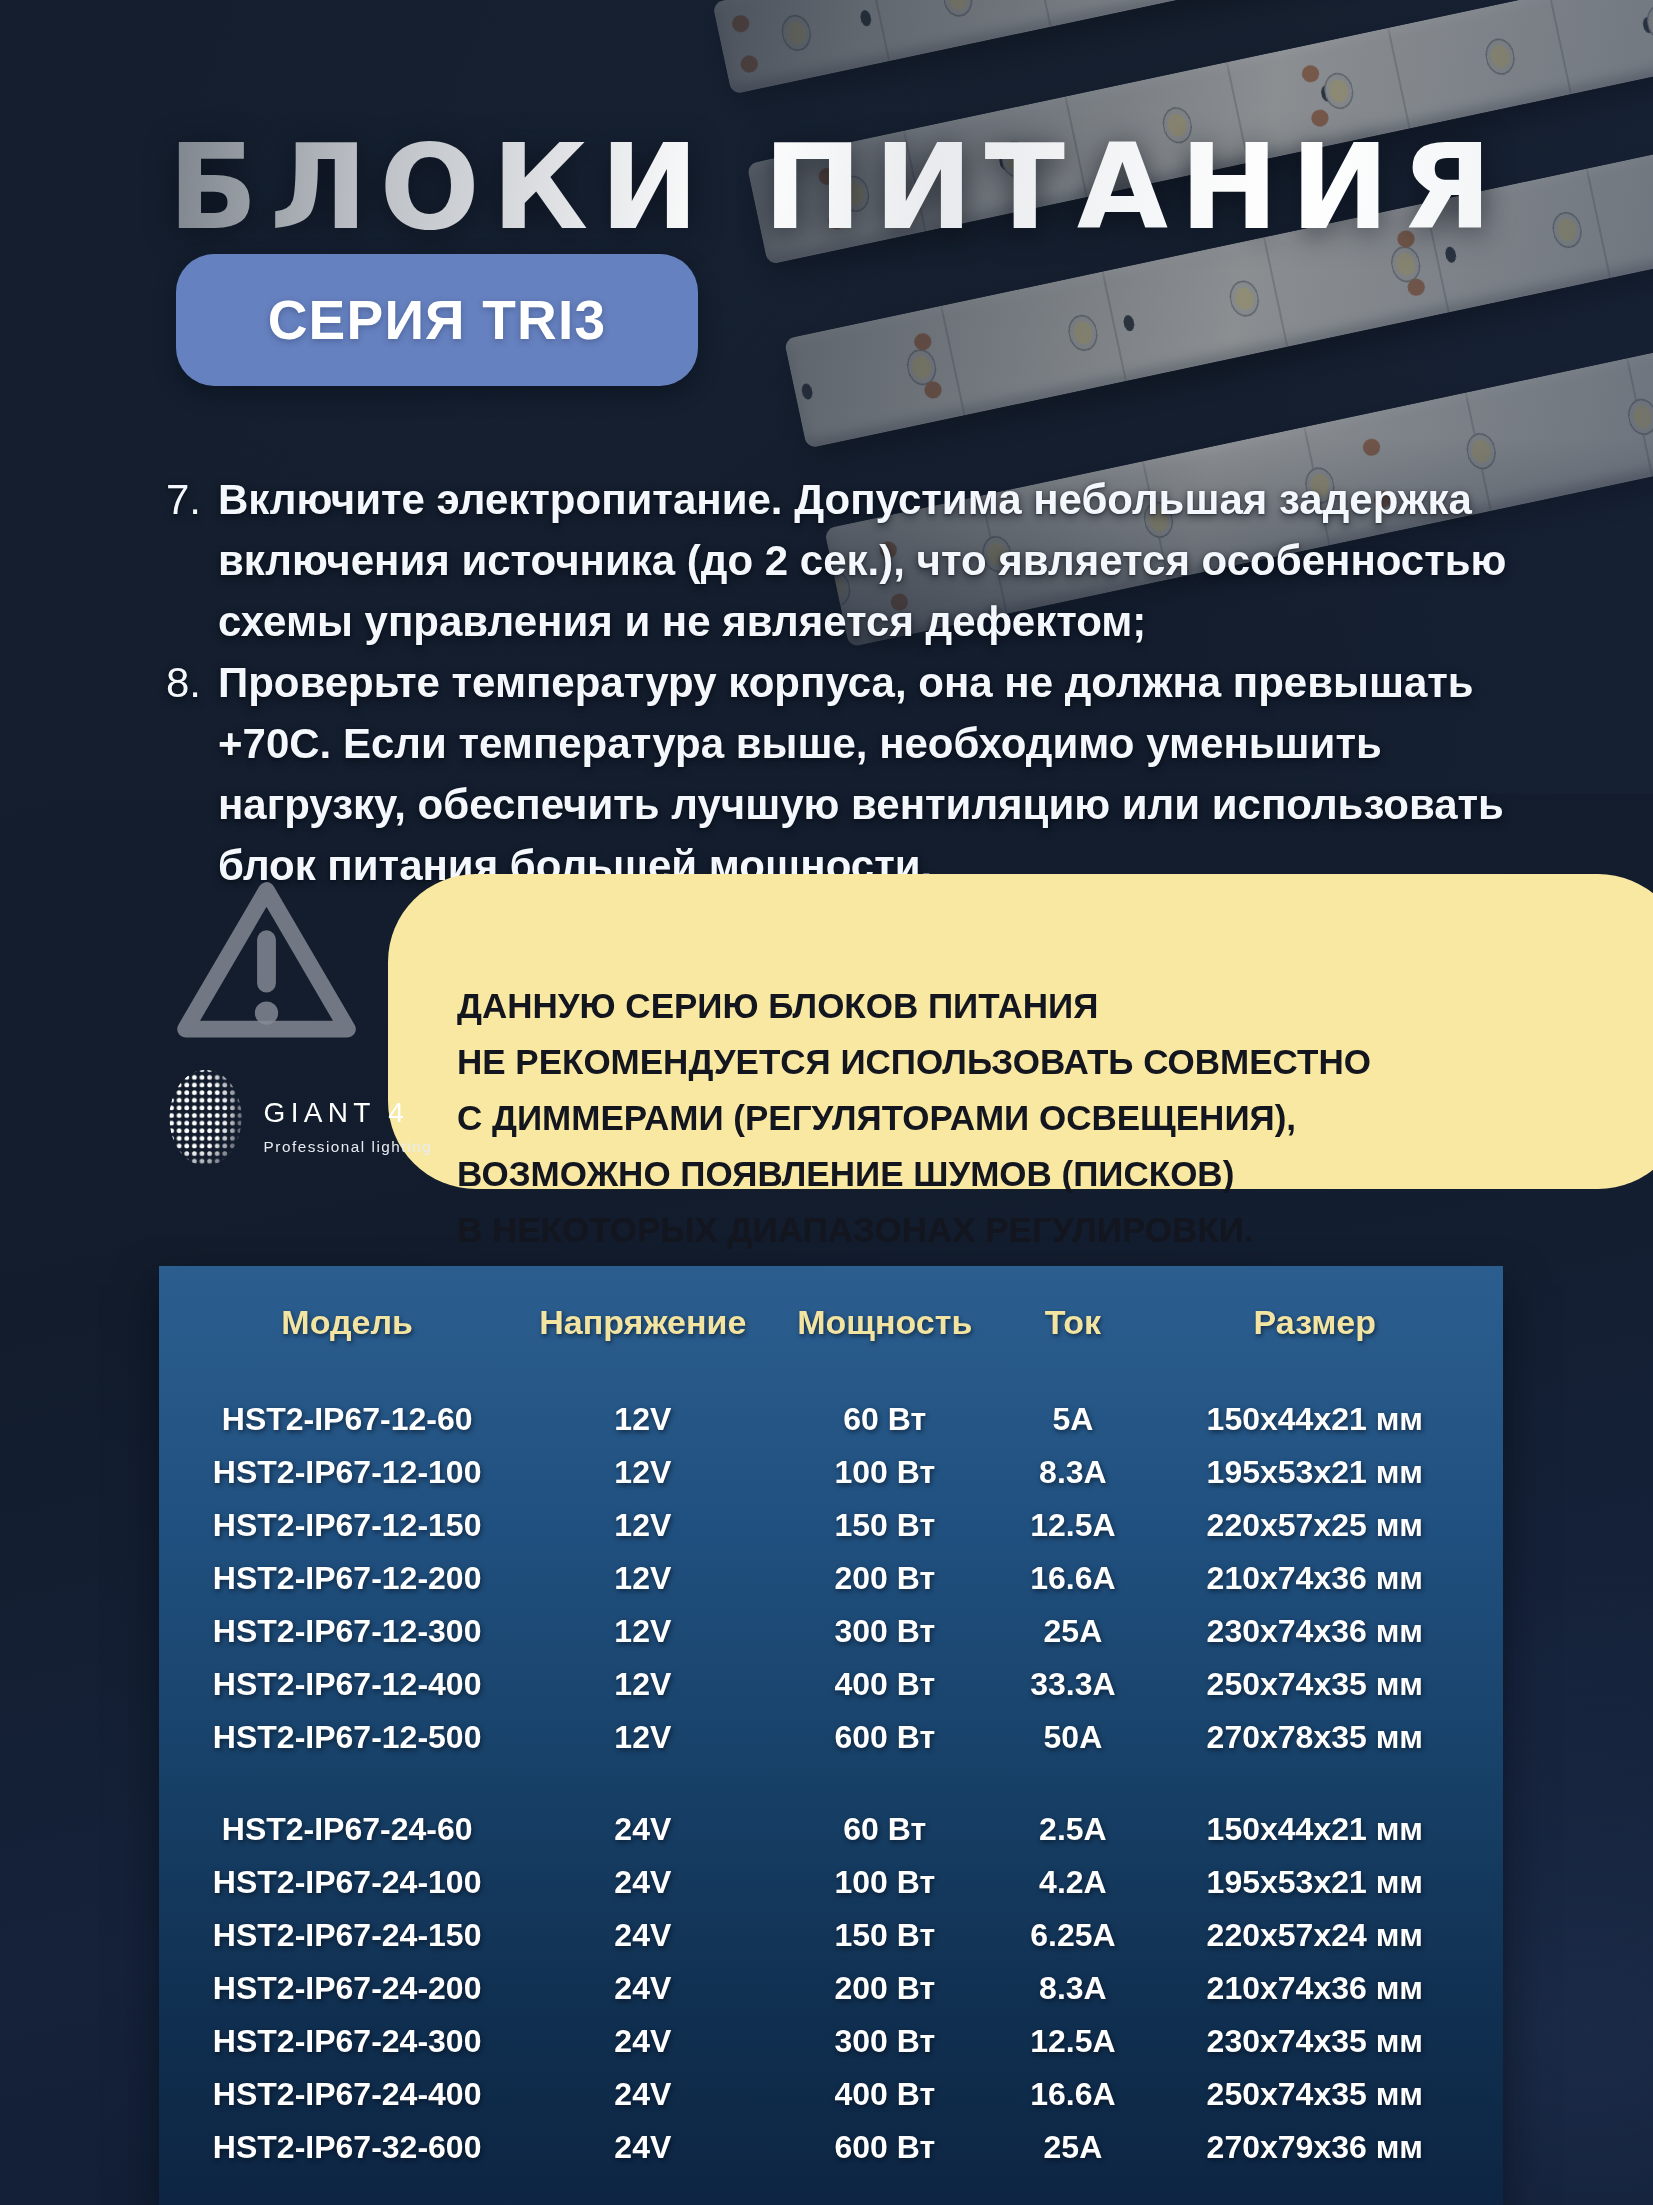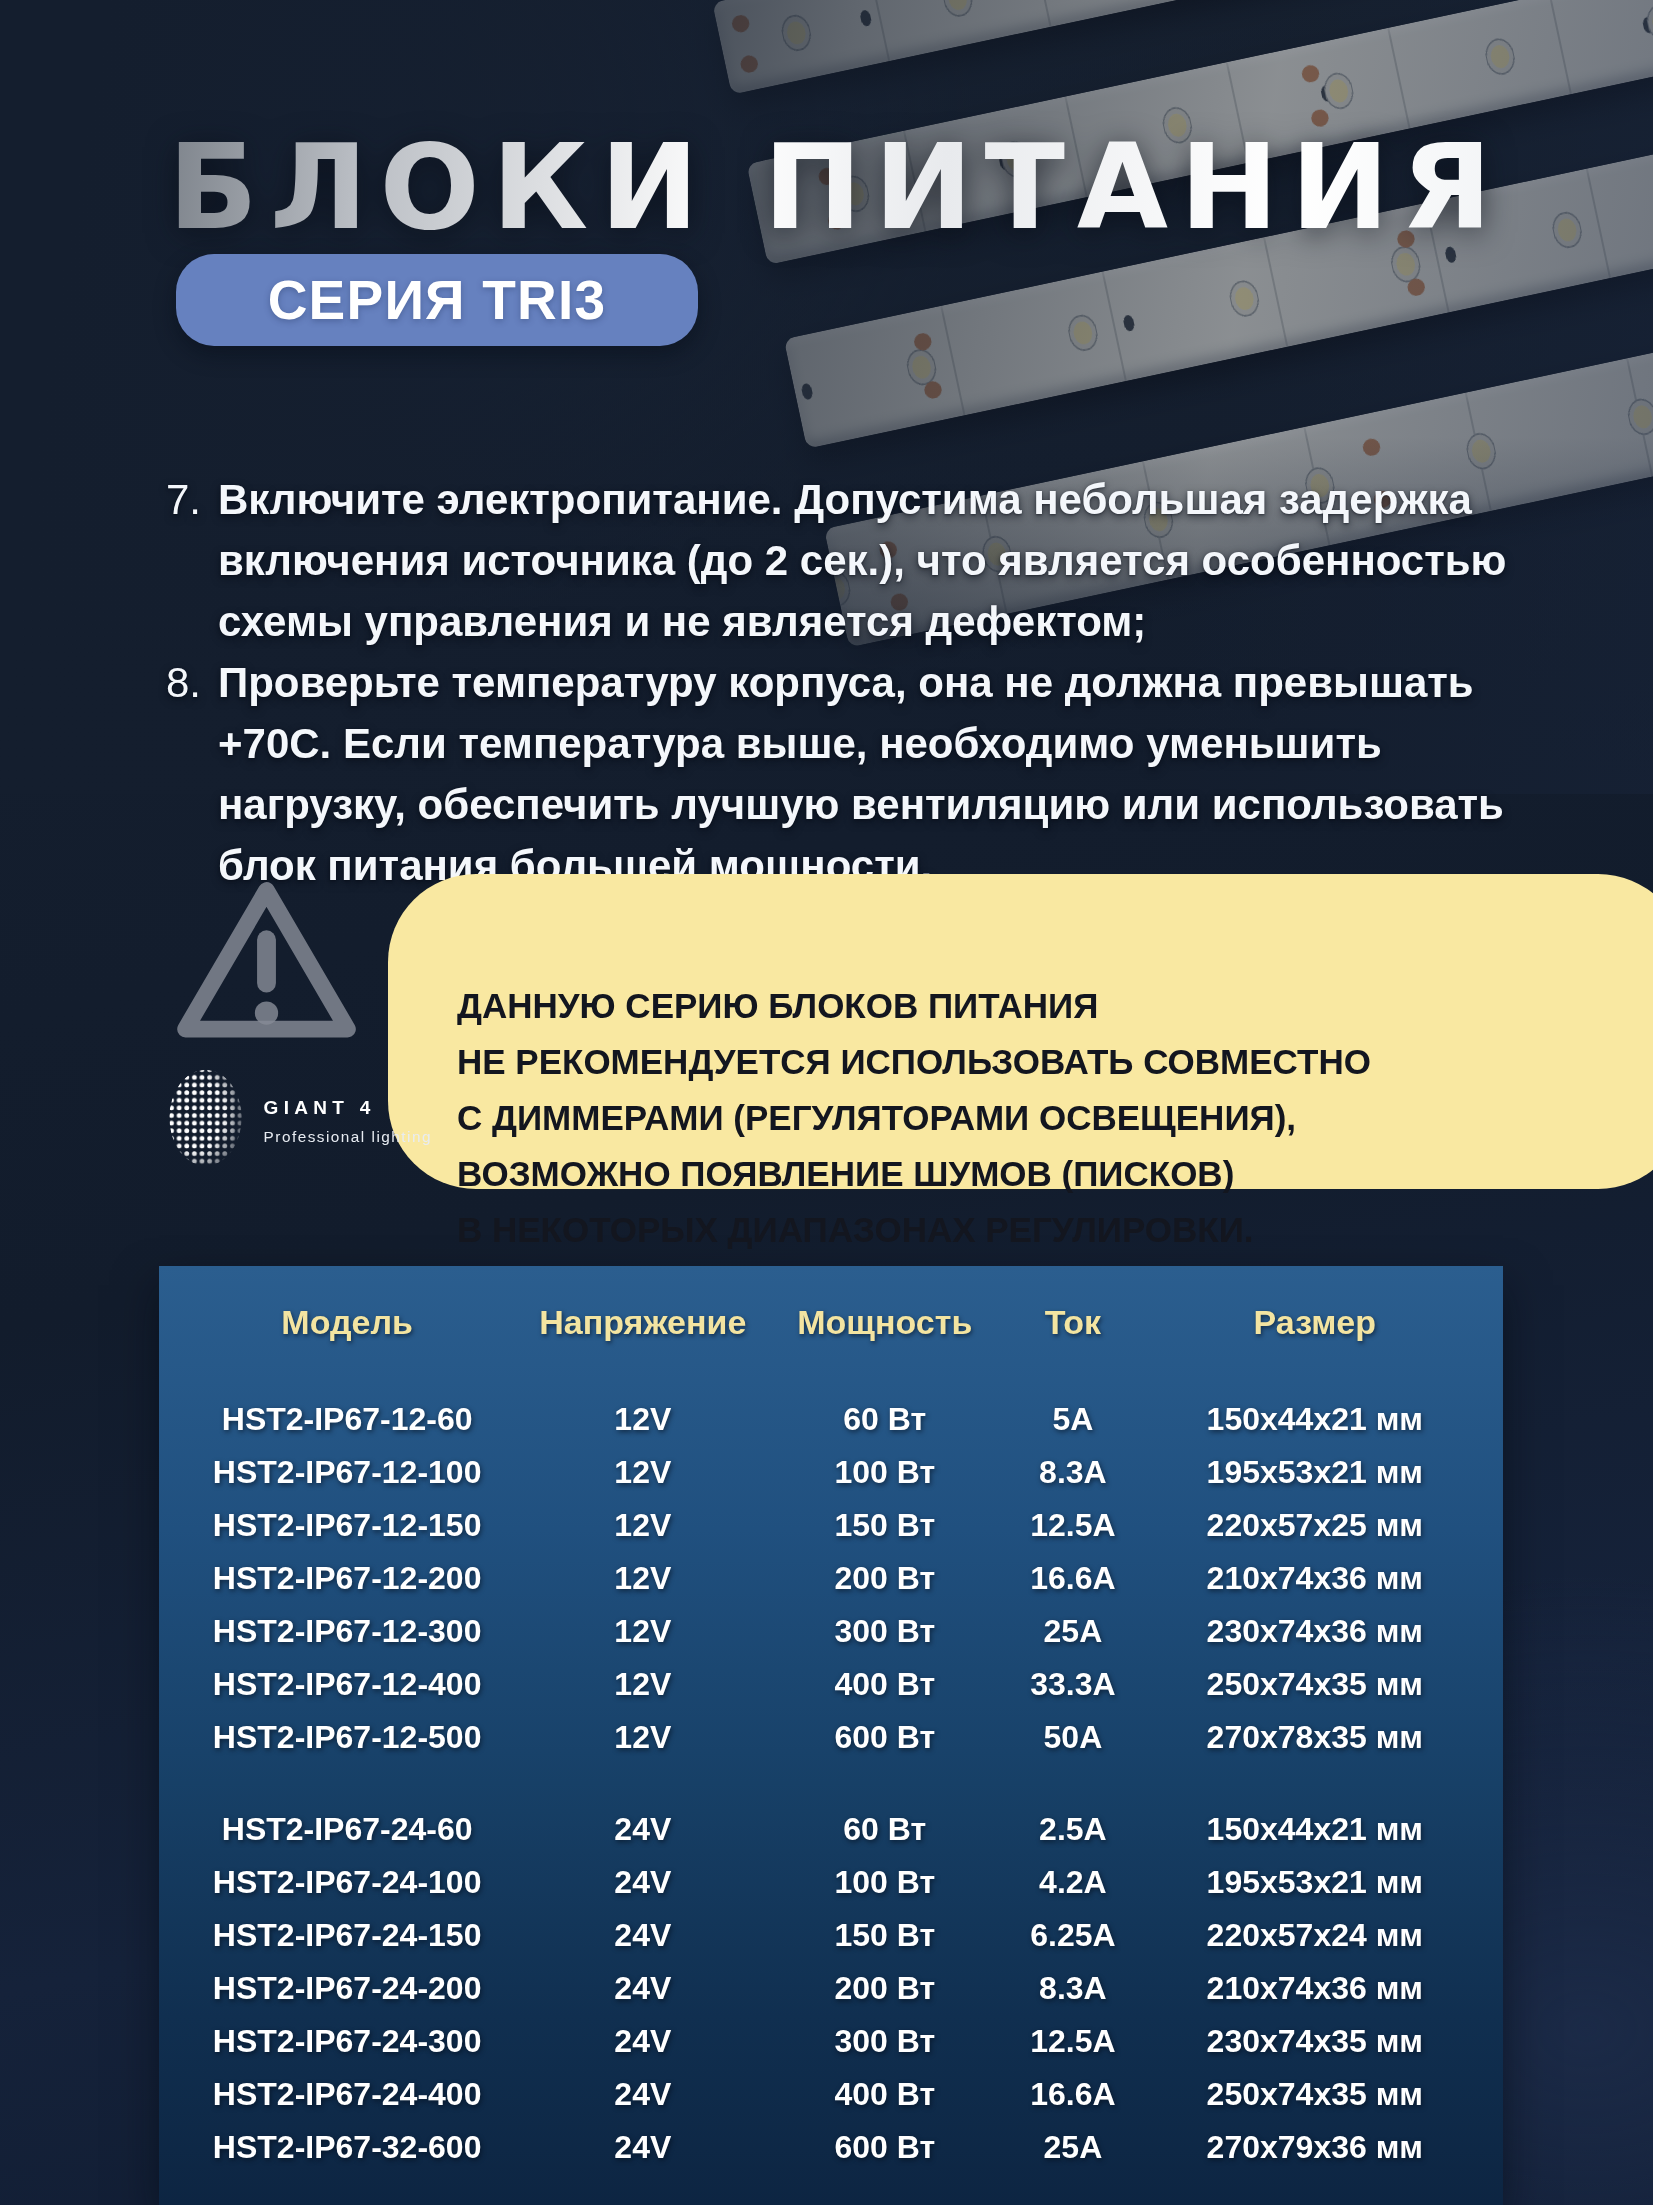--- a/index.html
+++ b/index.html
@@ -45,21 +45,21 @@
     position:absolute;left:168px;top:128px;z-index:5;
     font-family:"DejaVu Sans","Liberation Sans",sans-serif;
     font-size:118px;font-weight:700;line-height:1;white-space:nowrap;
     letter-spacing:11.8px;
     background:linear-gradient(94deg,#7e848c 0%,#b9bdc3 14%,#ffffff 42%,#e8eaed 58%,#ffffff 84%,#f2f4f6 100%);
     -webkit-background-clip:text;background-clip:text;color:transparent;
     filter:drop-shadow(0 5.9px 15.3px rgba(6,10,20,0.65));
   }
   
   .pill{
-    position:absolute;left:176px;top:254px;width:522px;height:92px;z-index:5;
+    position:absolute;left:176px;top:254px;width:522px;height:132px;z-index:5;
     background:#6681bf;border-radius:38px;
     display:flex;align-items:center;justify-content:center;
     color:#ffffff;font-size:55px;font-weight:700;letter-spacing:1.2px;
     box-shadow:0 8.2px 21px rgba(5,10,22,0.45);
     text-shadow:0 2.4px 5.9px rgba(30,45,90,0.35);
   }
   
   .steps{position:absolute;left:166px;top:469px;width:1370px;z-index:5;
     color:#f4f7fb;font-size:42px;line-height:61px;
     text-shadow:0 2.9px 8.2px rgba(5,10,20,0.6),0 1.2px 2.4px rgba(5,10,20,0.5);}
@@ -71,21 +71,21 @@
   .warning-box{
     position:absolute;left:388px;top:874px;width:1298px;height:315px;z-index:5;
     background:#f9e8a1;border-radius:88px;
     box-sizing:border-box;padding:48px 69px;
     color:#13161f;font-size:35px;font-weight:700;line-height:56px;
     white-space:pre-line;
   }
   
   .brand{position:absolute;left:168px;top:1066px;z-index:5;display:flex;align-items:flex-start;}
   .brand-text{margin-left:10.6px;margin-top:31px;color:#ffffff;}
-  .brand-name{font-size:19px;font-weight:700;letter-spacing:5.3px;}
+  .brand-name{font-size:28px;font-weight:400;letter-spacing:5.3px;}
   .brand-tagline{font-size:15.3px;font-weight:400;letter-spacing:1.5px;margin-top:9.4px;color:#e8ecf2;}
   
   .panel{
     position:absolute;left:159px;top:1266px;width:1344px;height:939px;z-index:4;
     background:linear-gradient(180deg,#2b5e8f 0%,#20507f 28%,#174067 55%,#102f50 80%,#0d2542 100%);
     box-sizing:border-box;padding-top:30px;
     box-shadow:0 17.6px 41px rgba(4,8,16,0.5);
   }
   .t-row{display:grid;grid-template-columns:28% 16% 20% 8% 28%;align-items:center;}
   .t-head{height:53px;color:#f3e4a1;font-weight:700;font-size:34px;

